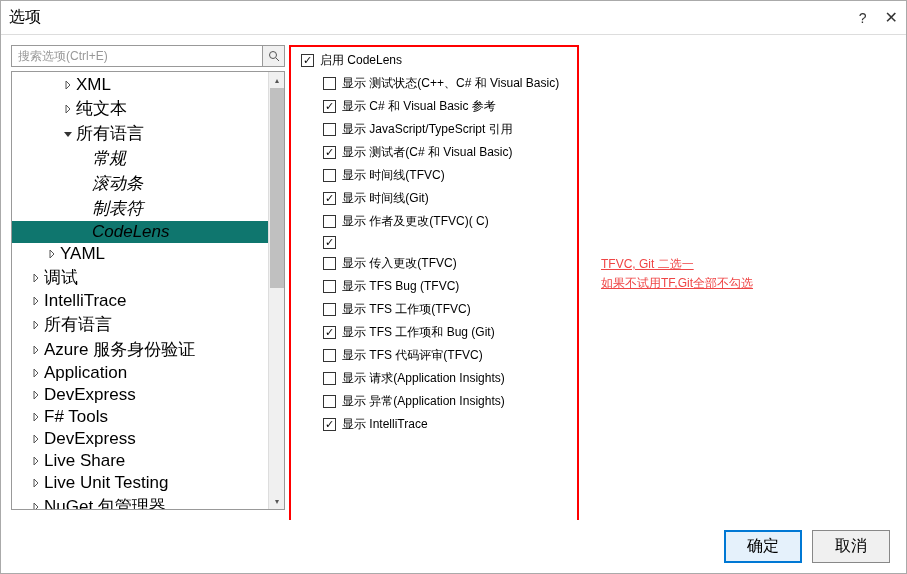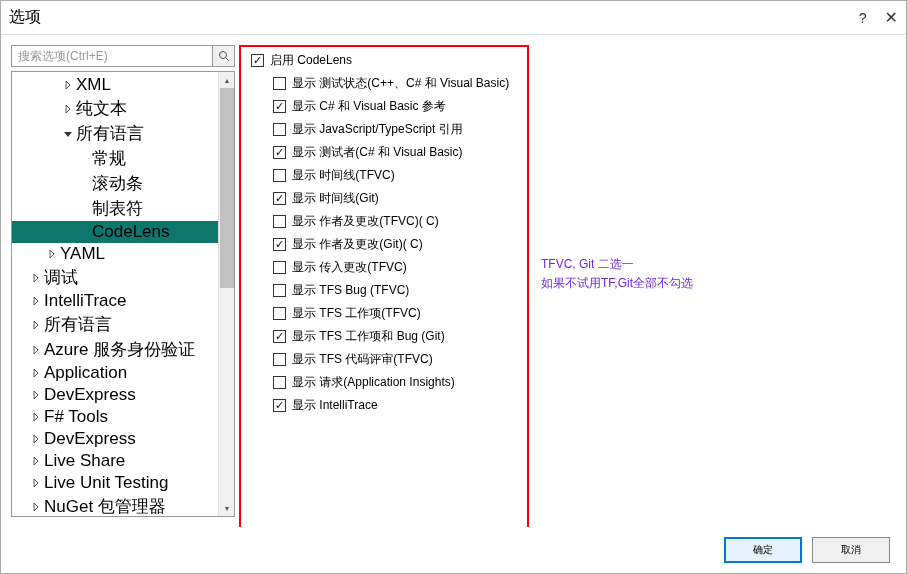--- a/index.html
+++ b/index.html
@@ -5,48 +5,48 @@
 * { box-sizing: border-box; margin: 0; padding: 0; font-family: "Microsoft YaHei", "Segoe UI", sans-serif; font-size: 12px; }
 body { background: #fff; width: 907px; height: 574px; overflow: hidden; position: relative; }
 .window { width: 907px; height: 574px; border: 1px solid #aaa; background: #fff; display: flex; flex-direction: column; }
 .titlebar { display: flex; align-items: center; justify-content: space-between; padding: 6px 8px; border-bottom: 1px solid #ddd; }
 .titlebar-left { display: flex; align-items: center; }
 .titlebar-right { display: flex; align-items: center; gap: 18px; }
 .title-text { font-size: 16px; }
 .help-btn, .close-btn { cursor: pointer; font-size: 14px; color: #333; }
 .close-btn { font-size: 16px; }
 .content { flex: 1; display: flex; padding: 10px; gap: 8px; overflow: hidden; }
-.left-panel { width: 224px; display: flex; flex-direction: column; }
+.left-panel { width: 274px; display: flex; flex-direction: column; }
 .search-row { display: flex; margin-bottom: 4px; }
 .search-input { flex: 1; border: 1px solid #999; padding: 3px 6px; font-size: 12px; color: #999; }
 .search-input::placeholder { color: #999; }
 .search-btn { width: 22px; border: 1px solid #999; border-left: none; background: #f0f0f0; cursor: pointer; display: flex; align-items: center; justify-content: center; }
 .tree-container { flex: 1; border: 1px solid #999; overflow-y: auto; background: #fff; position: relative; }
 .tree { padding: 2px 0; }
 .tree-item { display: flex; align-items: center; padding: 1px 4px; cursor: pointer; white-space: nowrap; }
 .tree-item.selected { background: #0f766e; }
 .tree-arrow { width: 12px; height: 12px; display: inline-flex; align-items: center; justify-content: center; margin-right: 2px; }
 .tree-label { font-size: 17px; }
 .indent-1 { padding-left: 18px; }
 .indent-2 { padding-left: 34px; }
 .indent-3 { padding-left: 50px; }
-.indent-4 { padding-left: 66px; }
+.indent-4 { padding-left: 66px; font-style: italic; }
 .scrollbar-track { position: absolute; right: 0; top: 0; width: 16px; height: 100%; background: #f0f0f0; border-left: 1px solid #ddd; }
 .scroll-arrow { width: 16px; height: 16px; background: #f0f0f0; display: flex; align-items: center; justify-content: center; cursor: pointer; font-size: 8px; color: #555; }
 .scroll-thumb { position: absolute; top: 16px; width: 14px; left: 1px; height: 200px; background: #c0c0c0; cursor: pointer; }
 .right-panel { flex: 1; display: flex; flex-direction: column; padding: 4px 8px; position: relative; }
 .red-box { position: absolute; top: 0; left: -4px; width: 290px; height: 486px; border: 2px solid #f00; pointer-events: none; }
-.annotation { position: absolute; top: 210px; left: 298px; color: #6d28d9; font-size: 14px; line-height: 1.6; }
+.annotation { position: absolute; top: 210px; left: 308px; color: #ef4444; font-size: 14px; line-height: 1.6; text-decoration: underline; }
 .checkbox-row { display: flex; align-items: center; padding: 3px 0; }
 .checkbox-row.sub { padding-left: 22px; }
 .cb { width: 13px; height: 13px; border: 1px solid #333; margin-right: 6px; display: inline-flex; align-items: center; justify-content: center; cursor: pointer; background: #fff; }
 .cb.checked::after { content: "✓"; font-size: 11px; color: #000; line-height: 1; }
 .cb-label { font-size: 12px; }
 .footer { display: flex; justify-content: flex-end; padding: 10px 16px; gap: 10px; border-top: 0; }
-.btn { min-width: 78px; padding: 4px 16px; border: 1px solid #888; background: #f0f0f0; cursor: pointer; font-size: 10px; }
+.btn { min-width: 78px; padding: 4px 16px; border: 1px solid #888; background: #f0f0f0; cursor: pointer; font-size: 16px; }
 .btn.primary { border: 2px solid #0078d4; background: #e5f1fb; }
 svg { display: block; }
 </style>
 </head>
 <body>
 
 <div class="window">
   <div class="titlebar">
     <div class="titlebar-left">
       <span class="title-text">选项</span>
@@ -257,21 +257,20 @@
           <div class="checkbox-row sub">
             <span class="cb checked"></span>
             <span class="cb-label">显示 时间线(Git)</span>
           </div>
           <div class="checkbox-row sub">
             <span class="cb"></span>
             <span class="cb-label">显示 作者及更改(TFVC)( C)</span>
           </div>
           <div class="checkbox-row sub">
             <span class="cb checked"></span>
-            <span class="cb-label">显示 作者及更改(Git)( C)</span>
           </div>
           <div class="checkbox-row sub">
             <span class="cb"></span>
             <span class="cb-label">显示 传入更改(TFVC)</span>
           </div>
           <div class="checkbox-row sub">
             <span class="cb"></span>
             <span class="cb-label">显示 TFS Bug (TFVC)</span>
           </div>
           <div class="checkbox-row sub">
@@ -282,20 +281,24 @@
             <span class="cb checked"></span>
             <span class="cb-label">显示 TFS 工作项和 Bug (Git)</span>
           </div>
           <div class="checkbox-row sub">
             <span class="cb"></span>
             <span class="cb-label">显示 TFS 代码评审(TFVC)</span>
           </div>
           <div class="checkbox-row sub">
             <span class="cb"></span>
             <span class="cb-label">显示 请求(Application Insights)</span>
+          </div>
+          <div class="checkbox-row sub">
+            <span class="cb"></span>
+            <span class="cb-label">显示 异常(Application Insights)</span>
           </div>
           <div class="checkbox-row sub">
             <span class="cb checked"></span>
             <span class="cb-label">显示 IntelliTrace</span>
           </div>
         </div>
     </div>
   </div>
 
   <div class="footer">

